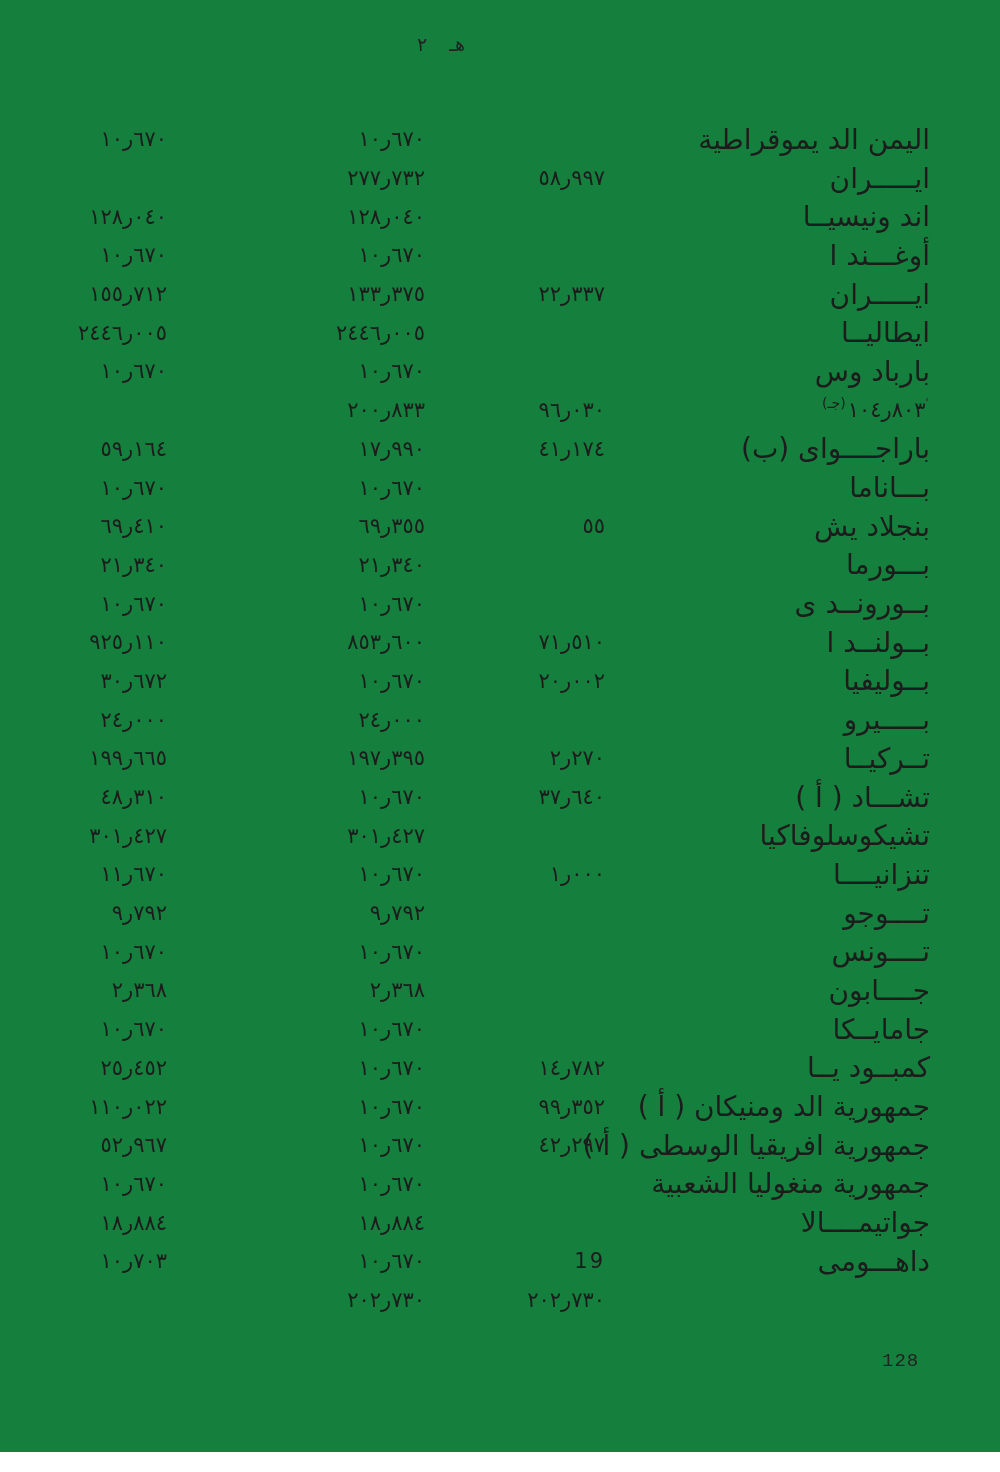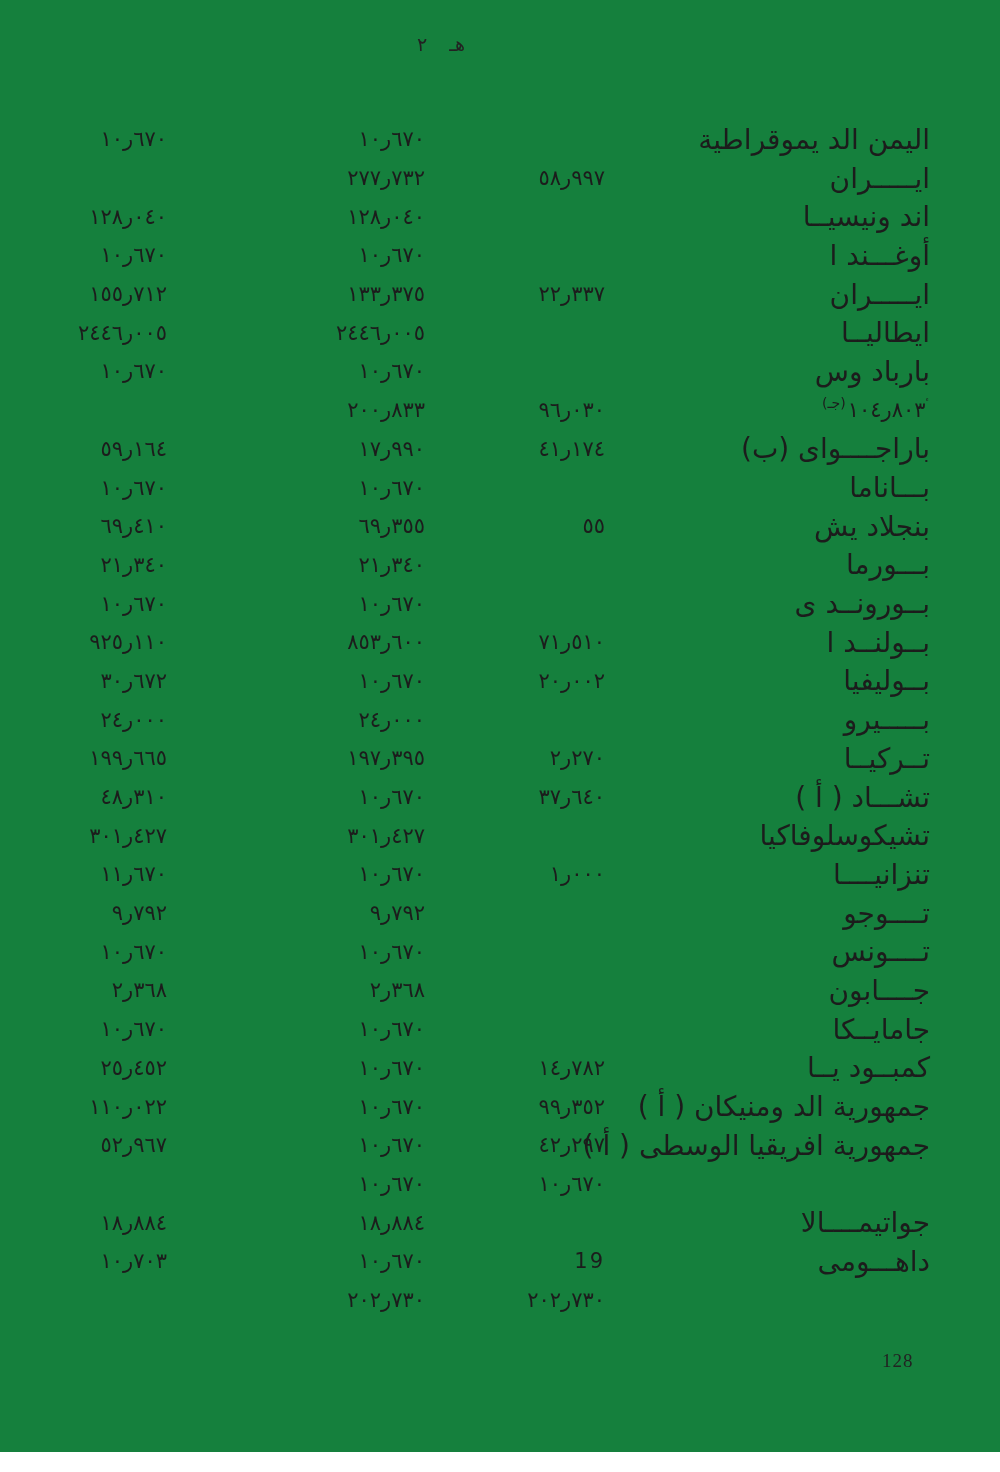--- a/index.html
+++ b/index.html
@@ -48,21 +48,21 @@
     margin-right:2px;letter-spacing:0;margin-left:12px;
   }
   .accent{
     font-size:12px;
     position:relative;top:-8px;
     margin-right:1px;letter-spacing:0;
   }
   .pageno{
     position:absolute;top:1350px;left:882px;
     font-size:19px;letter-spacing:1px;
-    font-family:Liberation Serif, serif;
+    font-family:Liberation Mono, monospace;
     color:#222;
   }
 </style>
 </head>
 <body>
 
 <div class="page">
   <div class="header">هـ ٢</div>
   <div class="table">
       <div class="row">
@@ -219,20 +219,21 @@
         <div class="cell num"><span class="numval">١٠ر٦٧٠</span></div>
         <div class="cell num"><span class="numval">١١٠ر٠٢٢</span></div>
       </div>
       <div class="row">
         <div class="cell name">جمهورية افريقيا الوسطى ( أ )</div>
         <div class="cell num"><span class="numval">٤٢ر٢٩٧</span></div>
         <div class="cell num"><span class="numval">١٠ر٦٧٠</span></div>
         <div class="cell num"><span class="numval">٥٢ر٩٦٧</span></div>
       </div>
       <div class="row">
+        <div class="cell name">جمهورية منغوليا الشعبية</div>
         <div class="cell num"><span class="numval"></span></div>
         <div class="cell num"><span class="numval">١٠ر٦٧٠</span></div>
         <div class="cell num"><span class="numval">١٠ر٦٧٠</span></div>
       </div>
       <div class="row">
         <div class="cell name">جواتيمــــالا</div>
         <div class="cell num"><span class="numval"></span></div>
         <div class="cell num"><span class="numval">١٨ر٨٨٤</span></div>
         <div class="cell num"><span class="numval">١٨ر٨٨٤</span></div>
       </div>

